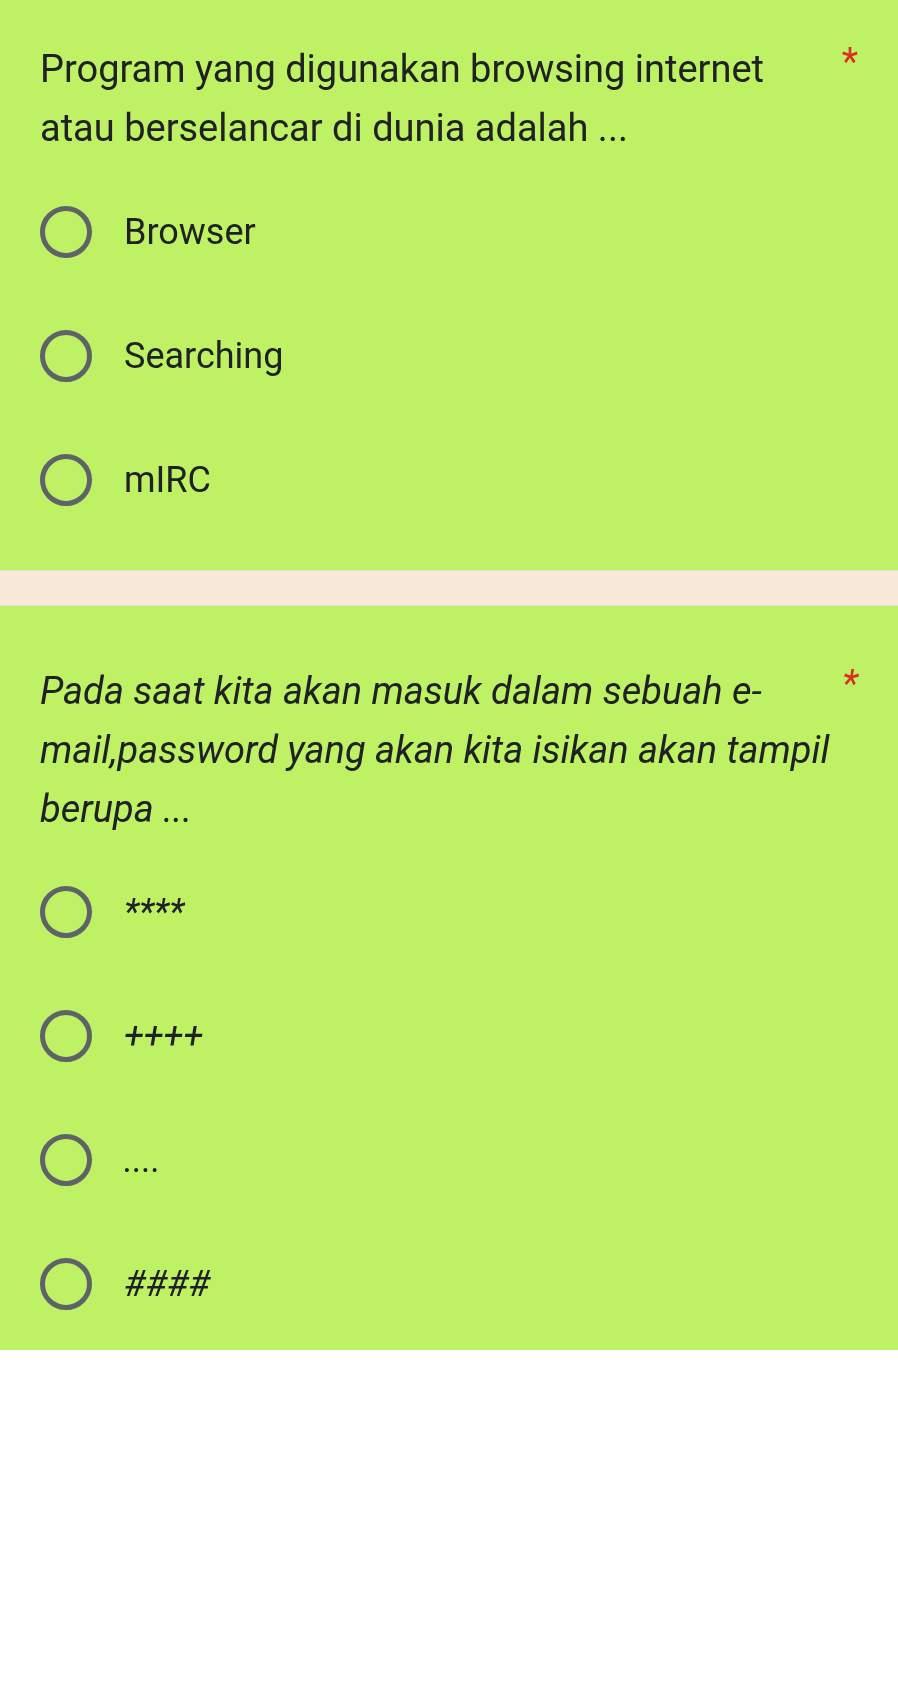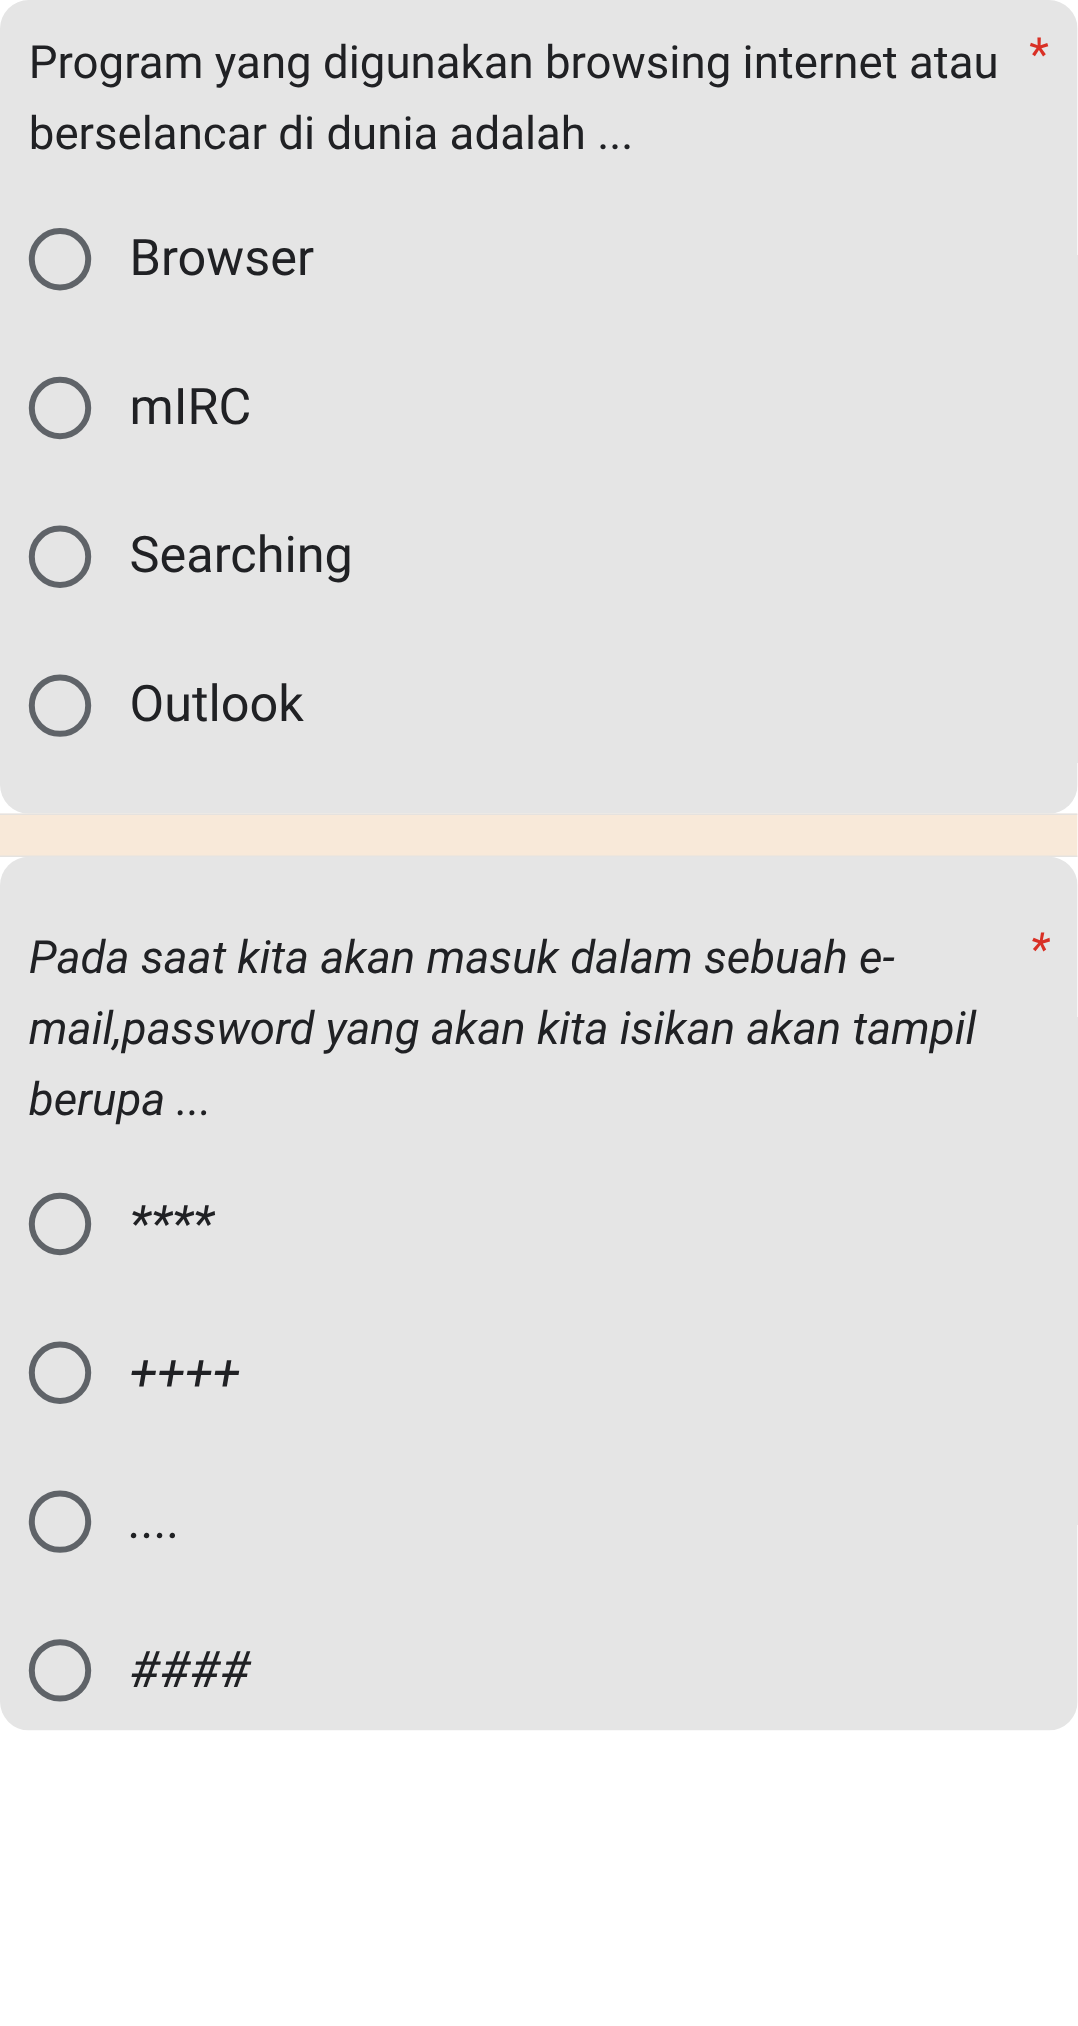--- a/index.html
+++ b/index.html
@@ -6,23 +6,22 @@
       margin: 0;
       padding: 0;
       box-sizing: border-box;
     }
     body {
       font-family: Roboto, Arial, sans-serif;
       background: #fff;
       width: 898px;
     }
     .question-card {
-      background: #e5e5e5;
-      padding: 24px;
-      border-radius: 24px;
+      background: #bef264;
+      padding: 40px;
     }
     .question-header {
       display: flex;
       align-items: flex-start;
       margin-bottom: 48px;
     }
     .question-text {
       font-size: 38px;
       line-height: 1.55;
       color: #202124;
@@ -47,21 +46,21 @@
     }
     .radio-circle {
       width: 52px;
       height: 52px;
       border: 5px solid #5f6368;
       border-radius: 50%;
       flex-shrink: 0;
       margin-right: 32px;
     }
     .option-label {
-      font-size: 42px;
+      font-size: 36px;
       color: #202124;
       font-weight: 400;
     }
     .separator {
       height: 36px;
       background: #f8e9d9;
       border-top: 1px solid #e0e0e0;
       border-bottom: 1px solid #e0e0e0;
     }
     .q1 {
@@ -80,29 +79,25 @@
     <div class="question-text">Program yang digunakan browsing internet atau berselancar di dunia adalah ...</div>
     <div class="required-asterisk">*</div>
   </div>
   <div class="options-list">
     <div class="option-item">
       <div class="radio-circle"></div>
       <div class="option-label">Browser</div>
     </div>
     <div class="option-item">
       <div class="radio-circle"></div>
-      <div class="option-label">mIRC</div>
-    </div>
-    <div class="option-item">
-      <div class="radio-circle"></div>
       <div class="option-label">Searching</div>
     </div>
     <div class="option-item">
       <div class="radio-circle"></div>
-      <div class="option-label">Outlook</div>
+      <div class="option-label">mIRC</div>
     </div>
   </div>
 </div>
 
 <div class="separator"></div>
 
 <div class="question-card q2">
   <div class="question-header">
     <div class="question-text">Pada saat kita akan masuk dalam sebuah e-mail,password yang akan kita isikan akan tampil berupa ...</div>
     <div class="required-asterisk">*</div>

